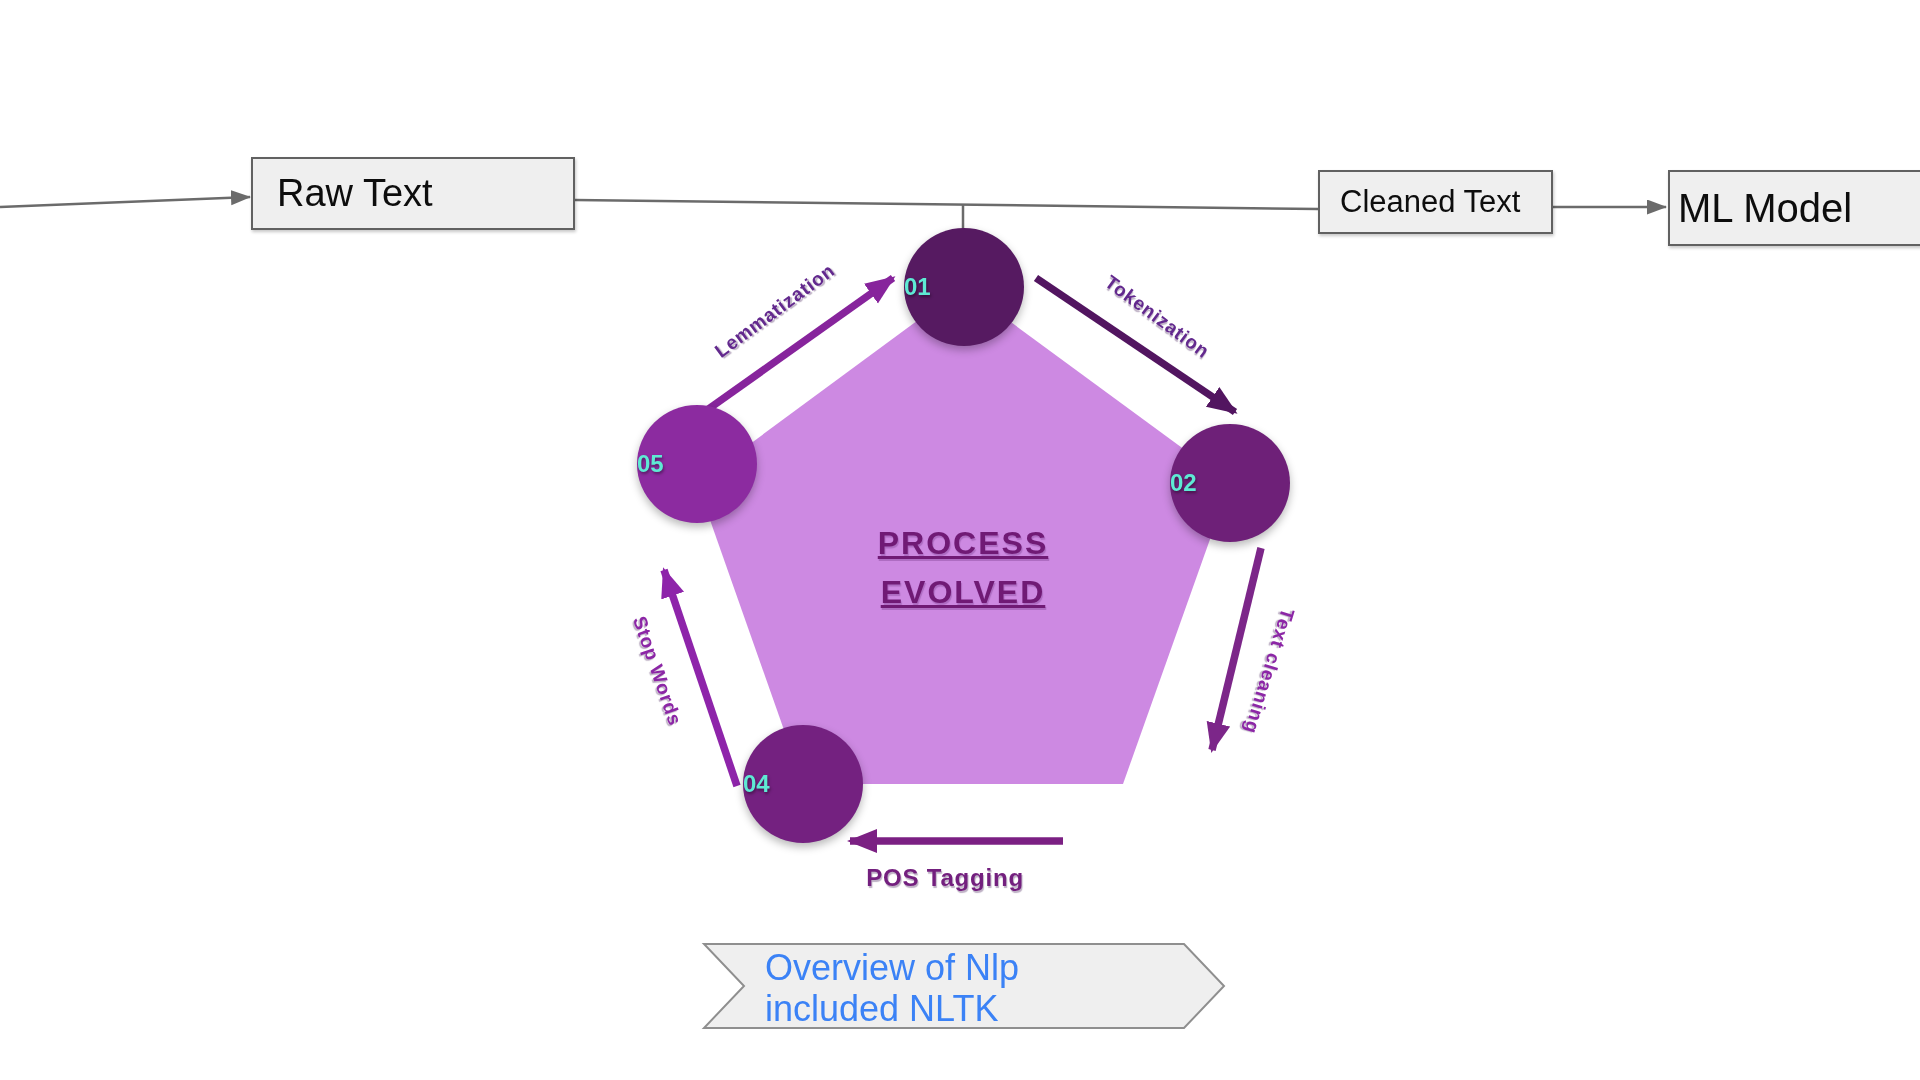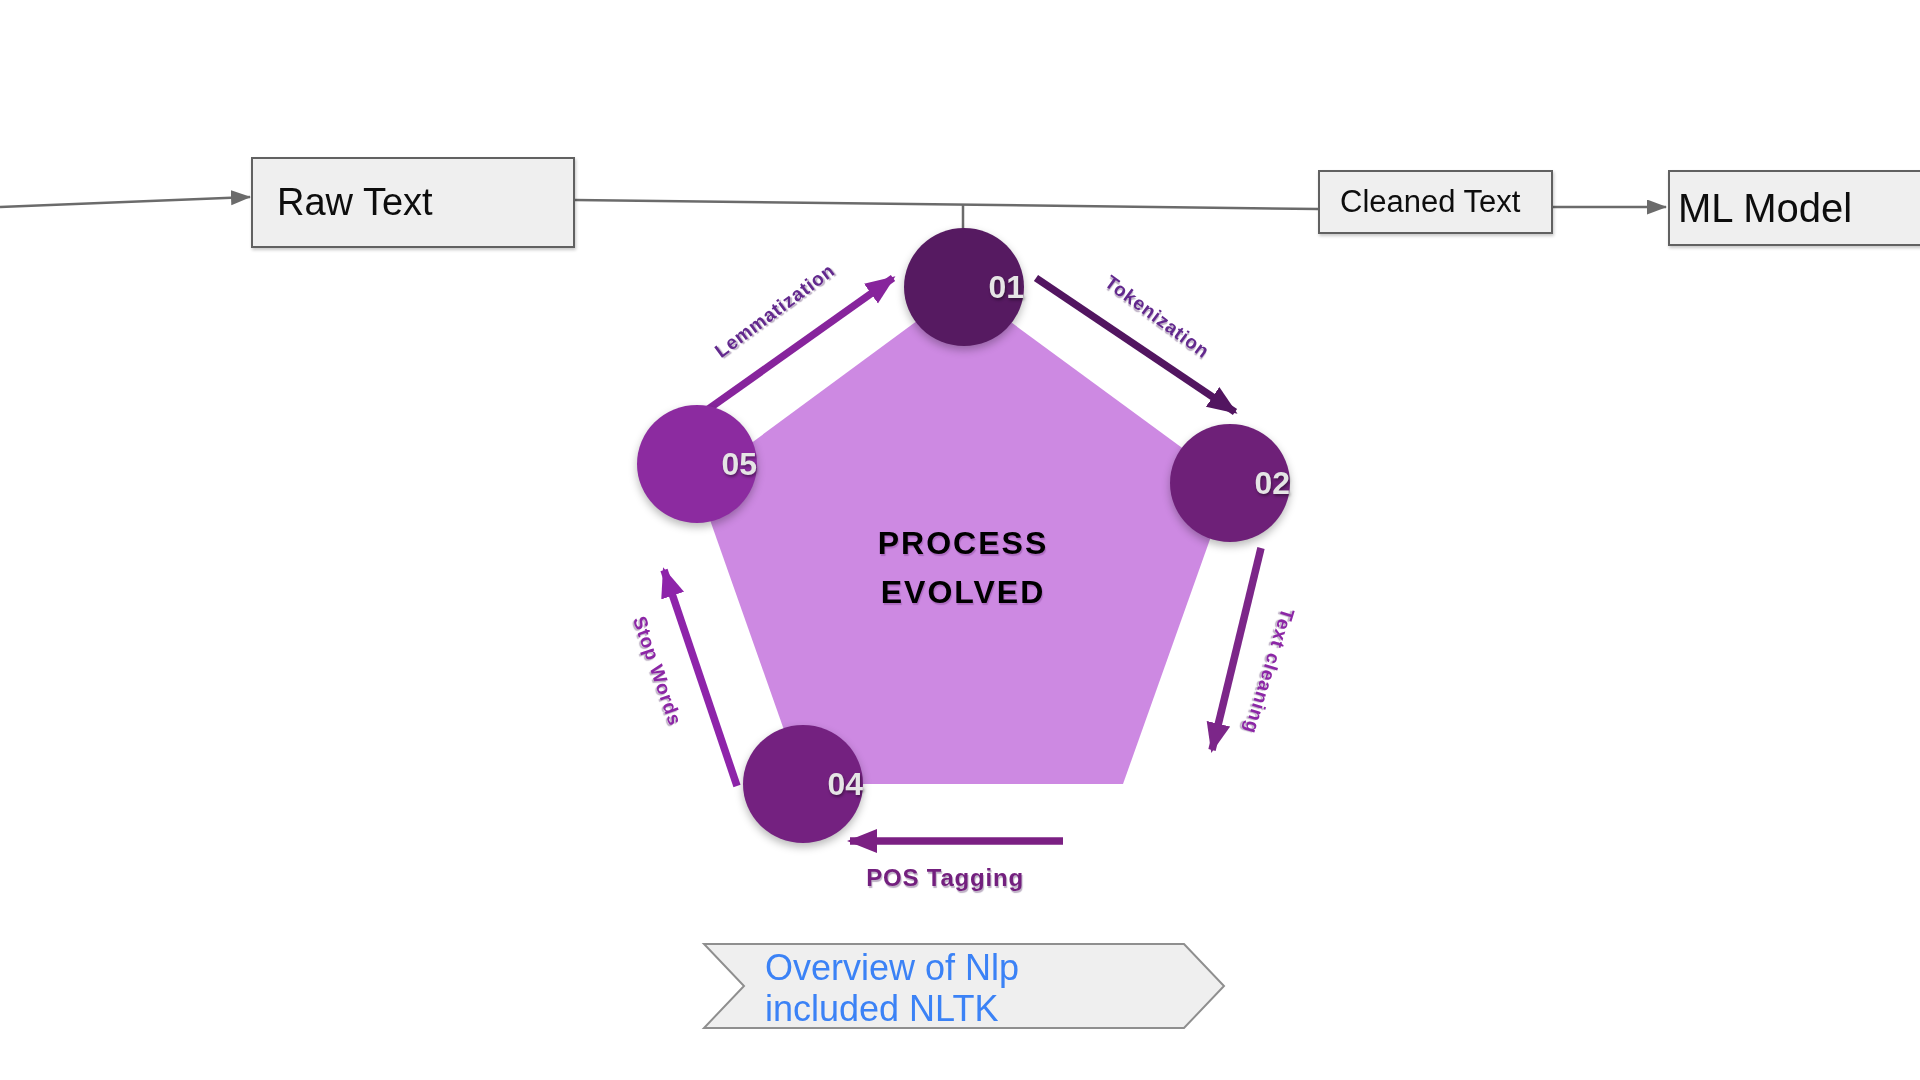--- a/index.html
+++ b/index.html
@@ -7,27 +7,27 @@
     position:relative;width:1920px;height:1080px;background:#ffffff;overflow:hidden;
     font-family:"Liberation Sans","DejaVu Sans",sans-serif;
   }
   #vector{position:absolute;left:0;top:0;width:1920px;height:1080px;}
   .flowbox{
     position:absolute;background:#efefef;border:2px solid #616161;
     box-sizing:border-box;display:flex;align-items:center;
     color:#0d0d0d;box-shadow:1px 2px 3px rgba(0,0,0,.22);
   }
   .flowbox .boxlabel{white-space:nowrap;}
-  #raw-box{left:251px;top:157px;width:324px;height:91px;font-size:38px;padding-left:24px;}
+  #raw-box{left:251px;top:157px;width:324px;height:73px;font-size:38px;padding-left:24px;}
   #cleaned-box{left:1318px;top:170px;width:235px;height:64px;font-size:31px;padding-left:20px;}
   #ml-box{left:1668px;top:170px;width:278px;height:76px;font-size:40px;padding-left:8px;text-align:center;}
   .step-circle{
     position:absolute;width:120px;height:118px;border-radius:50%;
-    display:flex;align-items:center;justify-content:flex-end;
-    color:#e5e5e5;font-size:32px;font-weight:bold;
+    display:flex;align-items:center;justify-content:flex-start;
+    color:#5eead4;font-size:24px;font-weight:bold;
     box-shadow:0 4px 8px rgba(0,0,0,.28);
     text-shadow:1px 2px 3px rgba(0,0,0,.4);
   }
   #circle-01{left:904px;top:228px;}
   #circle-02{left:1170px;top:424px;}
   #circle-03{left:1063px;top:725px;}
   #circle-04{left:743px;top:725px;}
   #circle-05{left:637px;top:405px;}
   .edge-label{
     position:absolute;font-weight:bold;font-size:19px;letter-spacing:.8px;
@@ -94,21 +94,21 @@
   <div class="flowbox" id="raw-box">
     <span class="boxlabel">Raw Text</span>
   </div>
   <div class="flowbox" id="cleaned-box">
     <span class="boxlabel">Cleaned Text</span>
   </div>
   <div class="flowbox" id="ml-box">
     <span class="boxlabel">ML Model</span>
   </div>
 
-  <div id="center-title" style="color: #000000;">
+  <div id="center-title" style="color: #701a75; text-decoration: underline;">
     <div>PROCESS</div>
     <div>EVOLVED</div>
   </div>
 
   <div class="step-circle" id="circle-01" style="background-color: rgb(86, 26, 97);">
     <span>01</span>
   </div>
   <div class="step-circle" id="circle-02" style="background-color: rgb(110, 32, 120);">
     <span>02</span>
   </div>

